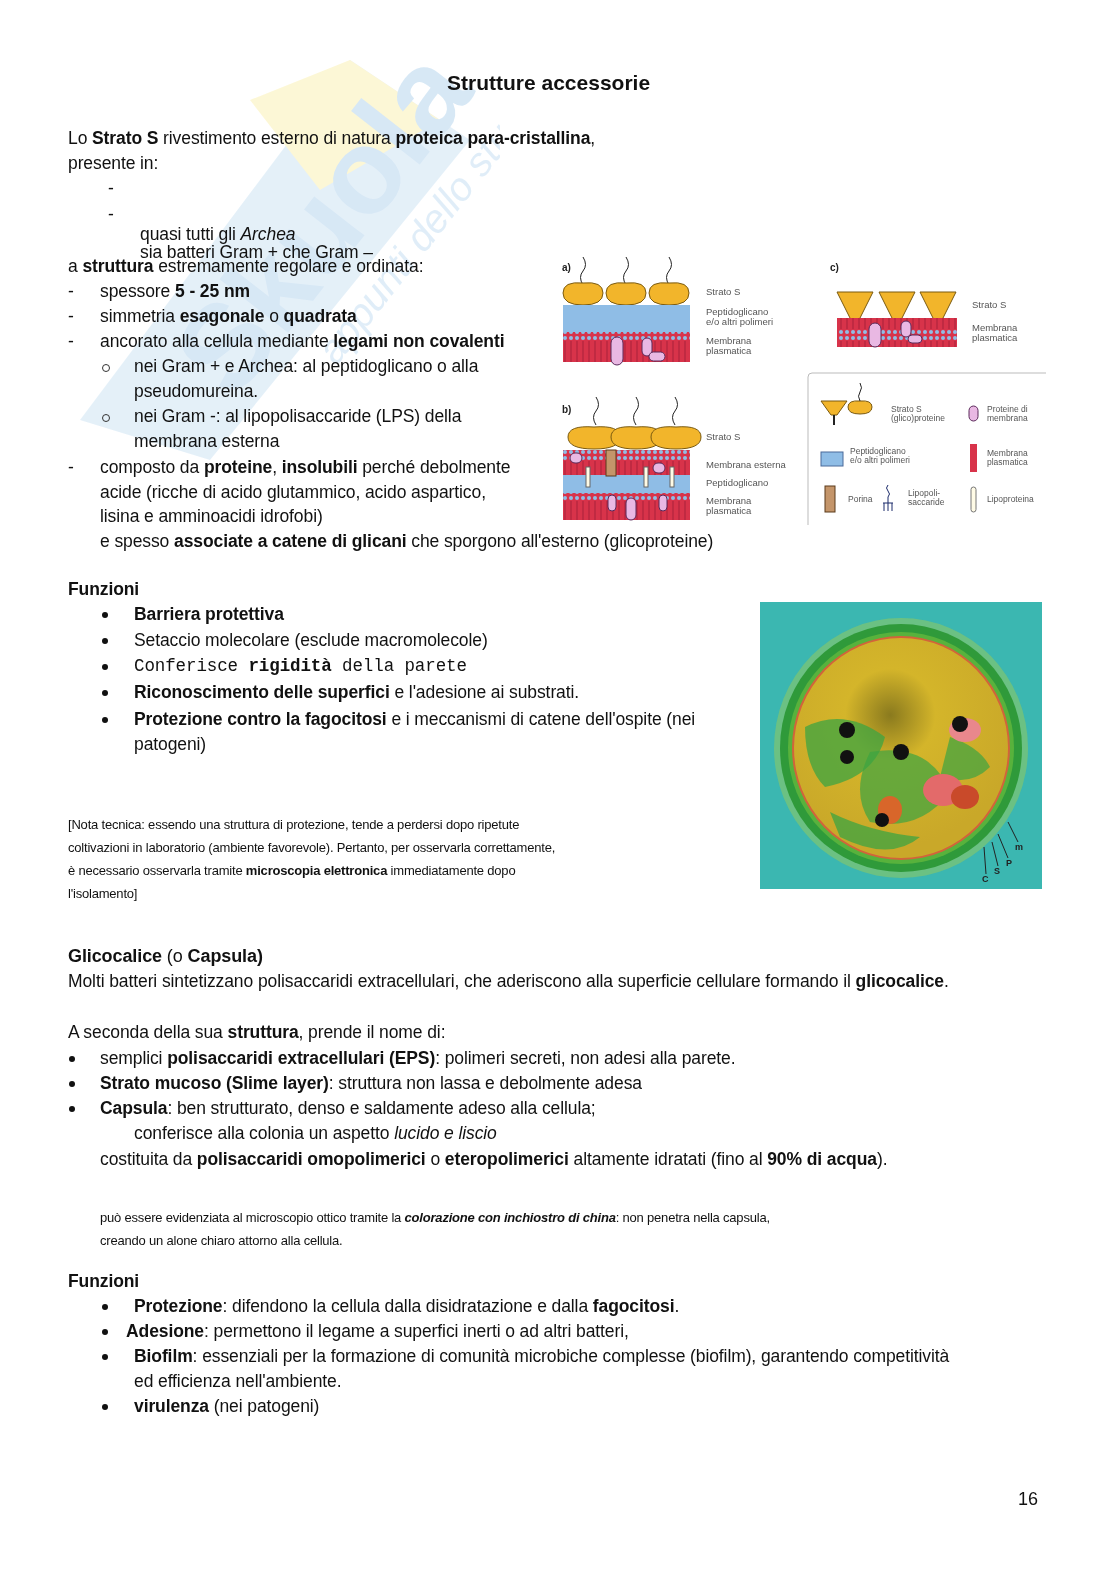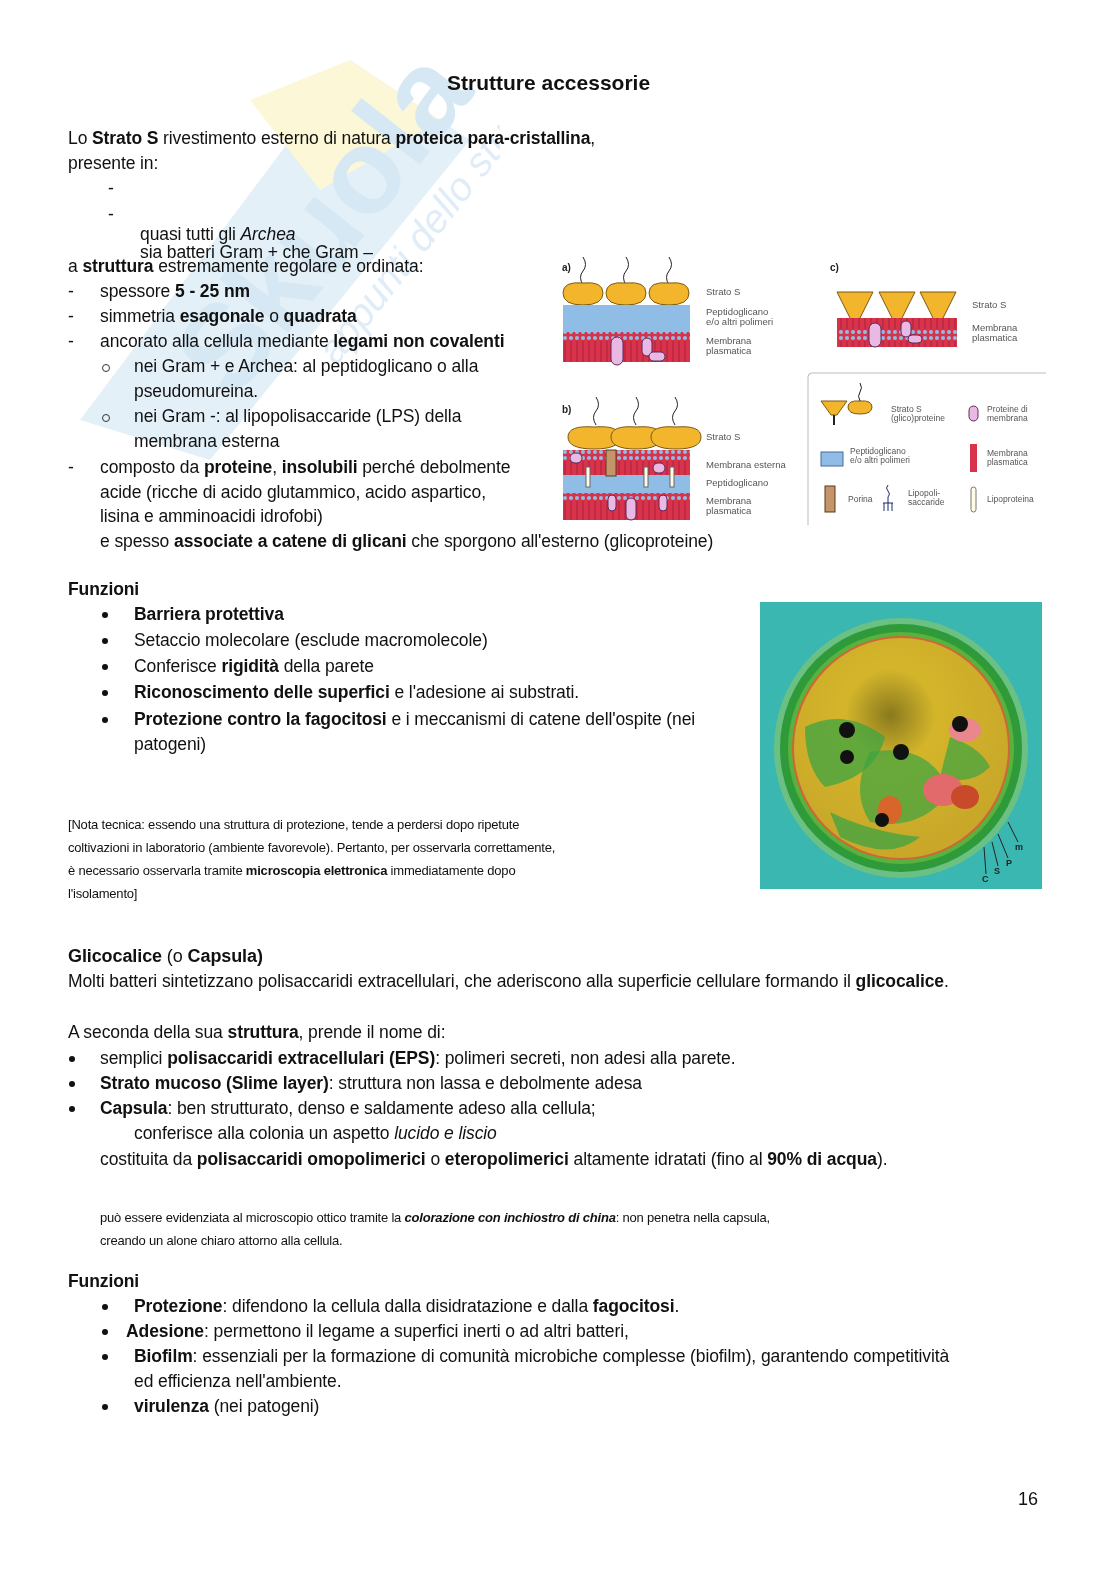--- a/index.html
+++ b/index.html
@@ -174,21 +174,21 @@
       <text x="431" y="247" font-size="8.5" fill="#555">Lipoproteina</text>
     </svg>
   </div>
 
   <div class="abs txt" style="left:68px; top:577px; font-weight:bold;">Funzioni</div>
   <span class="dot" style="left:102px; top:612px;"></span>
   <div class="abs txt" style="left:134px; top:602px;"><b>Barriera protettiva</b></div>
   <span class="dot" style="left:102px; top:638px;"></span>
   <div class="abs txt" style="left:134px; top:628px;">Setaccio molecolare (esclude macromolecole)</div>
   <span class="dot" style="left:102px; top:664px;"></span>
-  <div class="abs txt" style="left:134px; top:654px;"><span>Conferisce </span><b>rigidità</b><span> della parete</span></div>
+  <div class="abs txt" style="left:134px; top:654px;font-family:Liberation Mono, monospace;"><span>Conferisce </span><b>rigidità</b><span> della parete</span></div>
   <span class="dot" style="left:102px; top:690px;"></span>
   <div class="abs txt" style="left:134px; top:680px;"><b>Riconoscimento delle superfici</b><span> e l'adesione ai substrati.</span></div>
   <span class="dot" style="left:102px; top:717px;"></span>
   <div class="abs txt" style="left:134px; top:707px;"><b>Protezione contro la fagocitosi</b><span> e i meccanismi di catene dell'ospite (nei</span></div>
   <div class="abs txt" style="left:134px; top:732px;">patogeni)</div>
 
   <div class="abs small" style="left:68px; top:803px;">[Nota tecnica: essendo una struttura di protezione, tende a perdersi dopo ripetute</div>
   <div class="abs small" style="left:68px; top:826px;">coltivazioni in laboratorio (ambiente favorevole). Pertanto, per osservarla correttamente,</div>
   <div class="abs small" style="left:68px; top:849px;"><span>è necessario osservarla tramite </span><b>microscopia elettronica</b><span> immediatamente dopo</span></div>
   <div class="abs small" style="left:68px; top:872px;">l'isolamento]</div>

